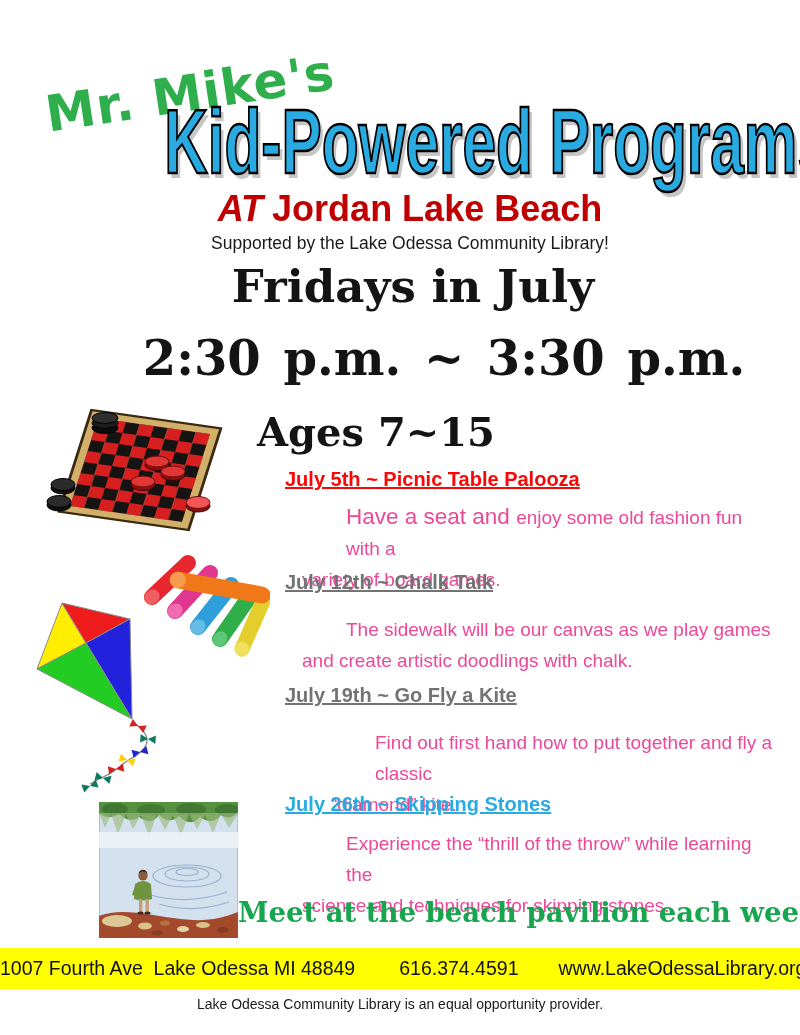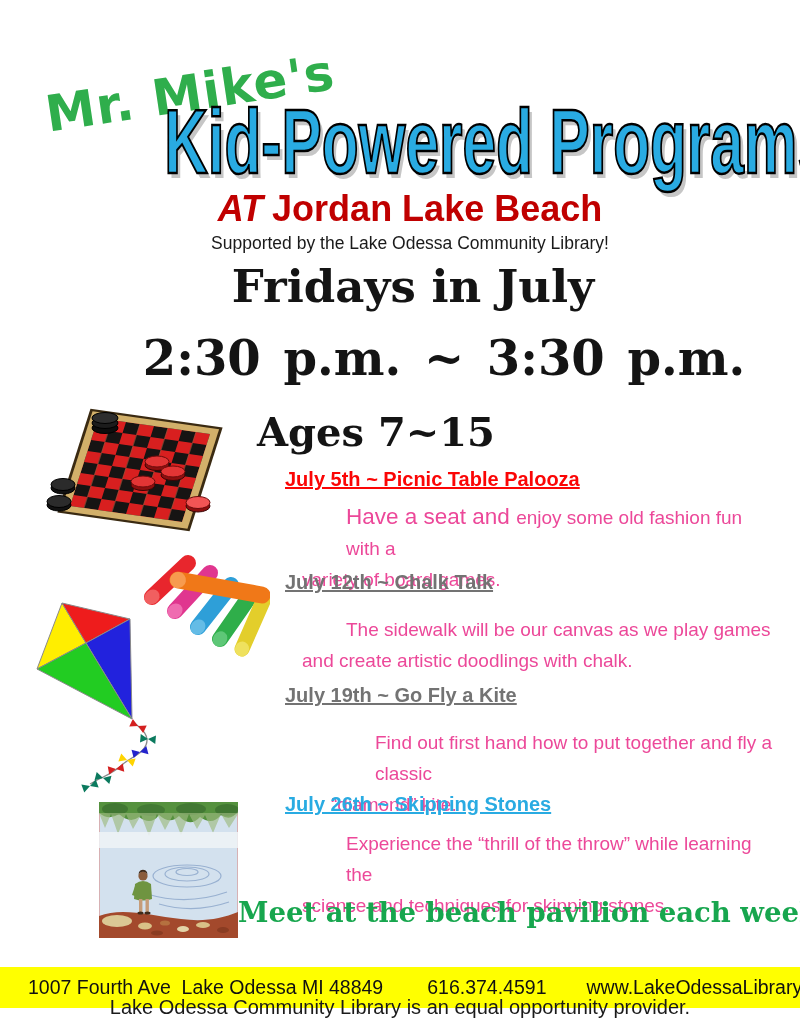--- a/index.html
+++ b/index.html
@@ -49,26 +49,26 @@
   .t1 { top:468px; } .d1 { top:501px; }
   .t2 { top:571px; } .d2 { top:614px; }
   .t3 { top:684px; } .d3 { top:727px;margin-left:29px; }
   .t4 { top:793px; } .d4 { top:828px; }
 
   .meet-line { left:238px; top:896px; font-size:27.5px; white-space:nowrap; }
 
   
   .contact-bar {
     left:0; top:948px; width:800px; height:41px;
-    display:flex; align-items:center; padding-left:28px;
-    font-size:19.5px; color:#111; white-space:pre;margin-top:19px;
+    display:flex; align-items:center; 
+    font-size:19.5px; color:#111; white-space:pre;
   }
   .contact-bar .phone { margin-left:44px; }
   .contact-bar .site  { margin-left:40px; }
-  .eeo-line { left:0; top:996px; width:800px; text-align:center; font-size:20px; color:#1a1a1a; }
+  .eeo-line { left:0; top:996px; width:800px; text-align:center; font-size:14px; color:#1a1a1a; }
 </style>
 </head>
 <body>
 
 <div class="page">
 
   <div class="abs script-title" style="color: rgb(47, 174, 76);">Mr. Mike's</div>
 
   <div class="abs main-title-wrap">
     <span class="main-title" style="color: rgb(41, 171, 226);">Kid-Powered Programs</span>

